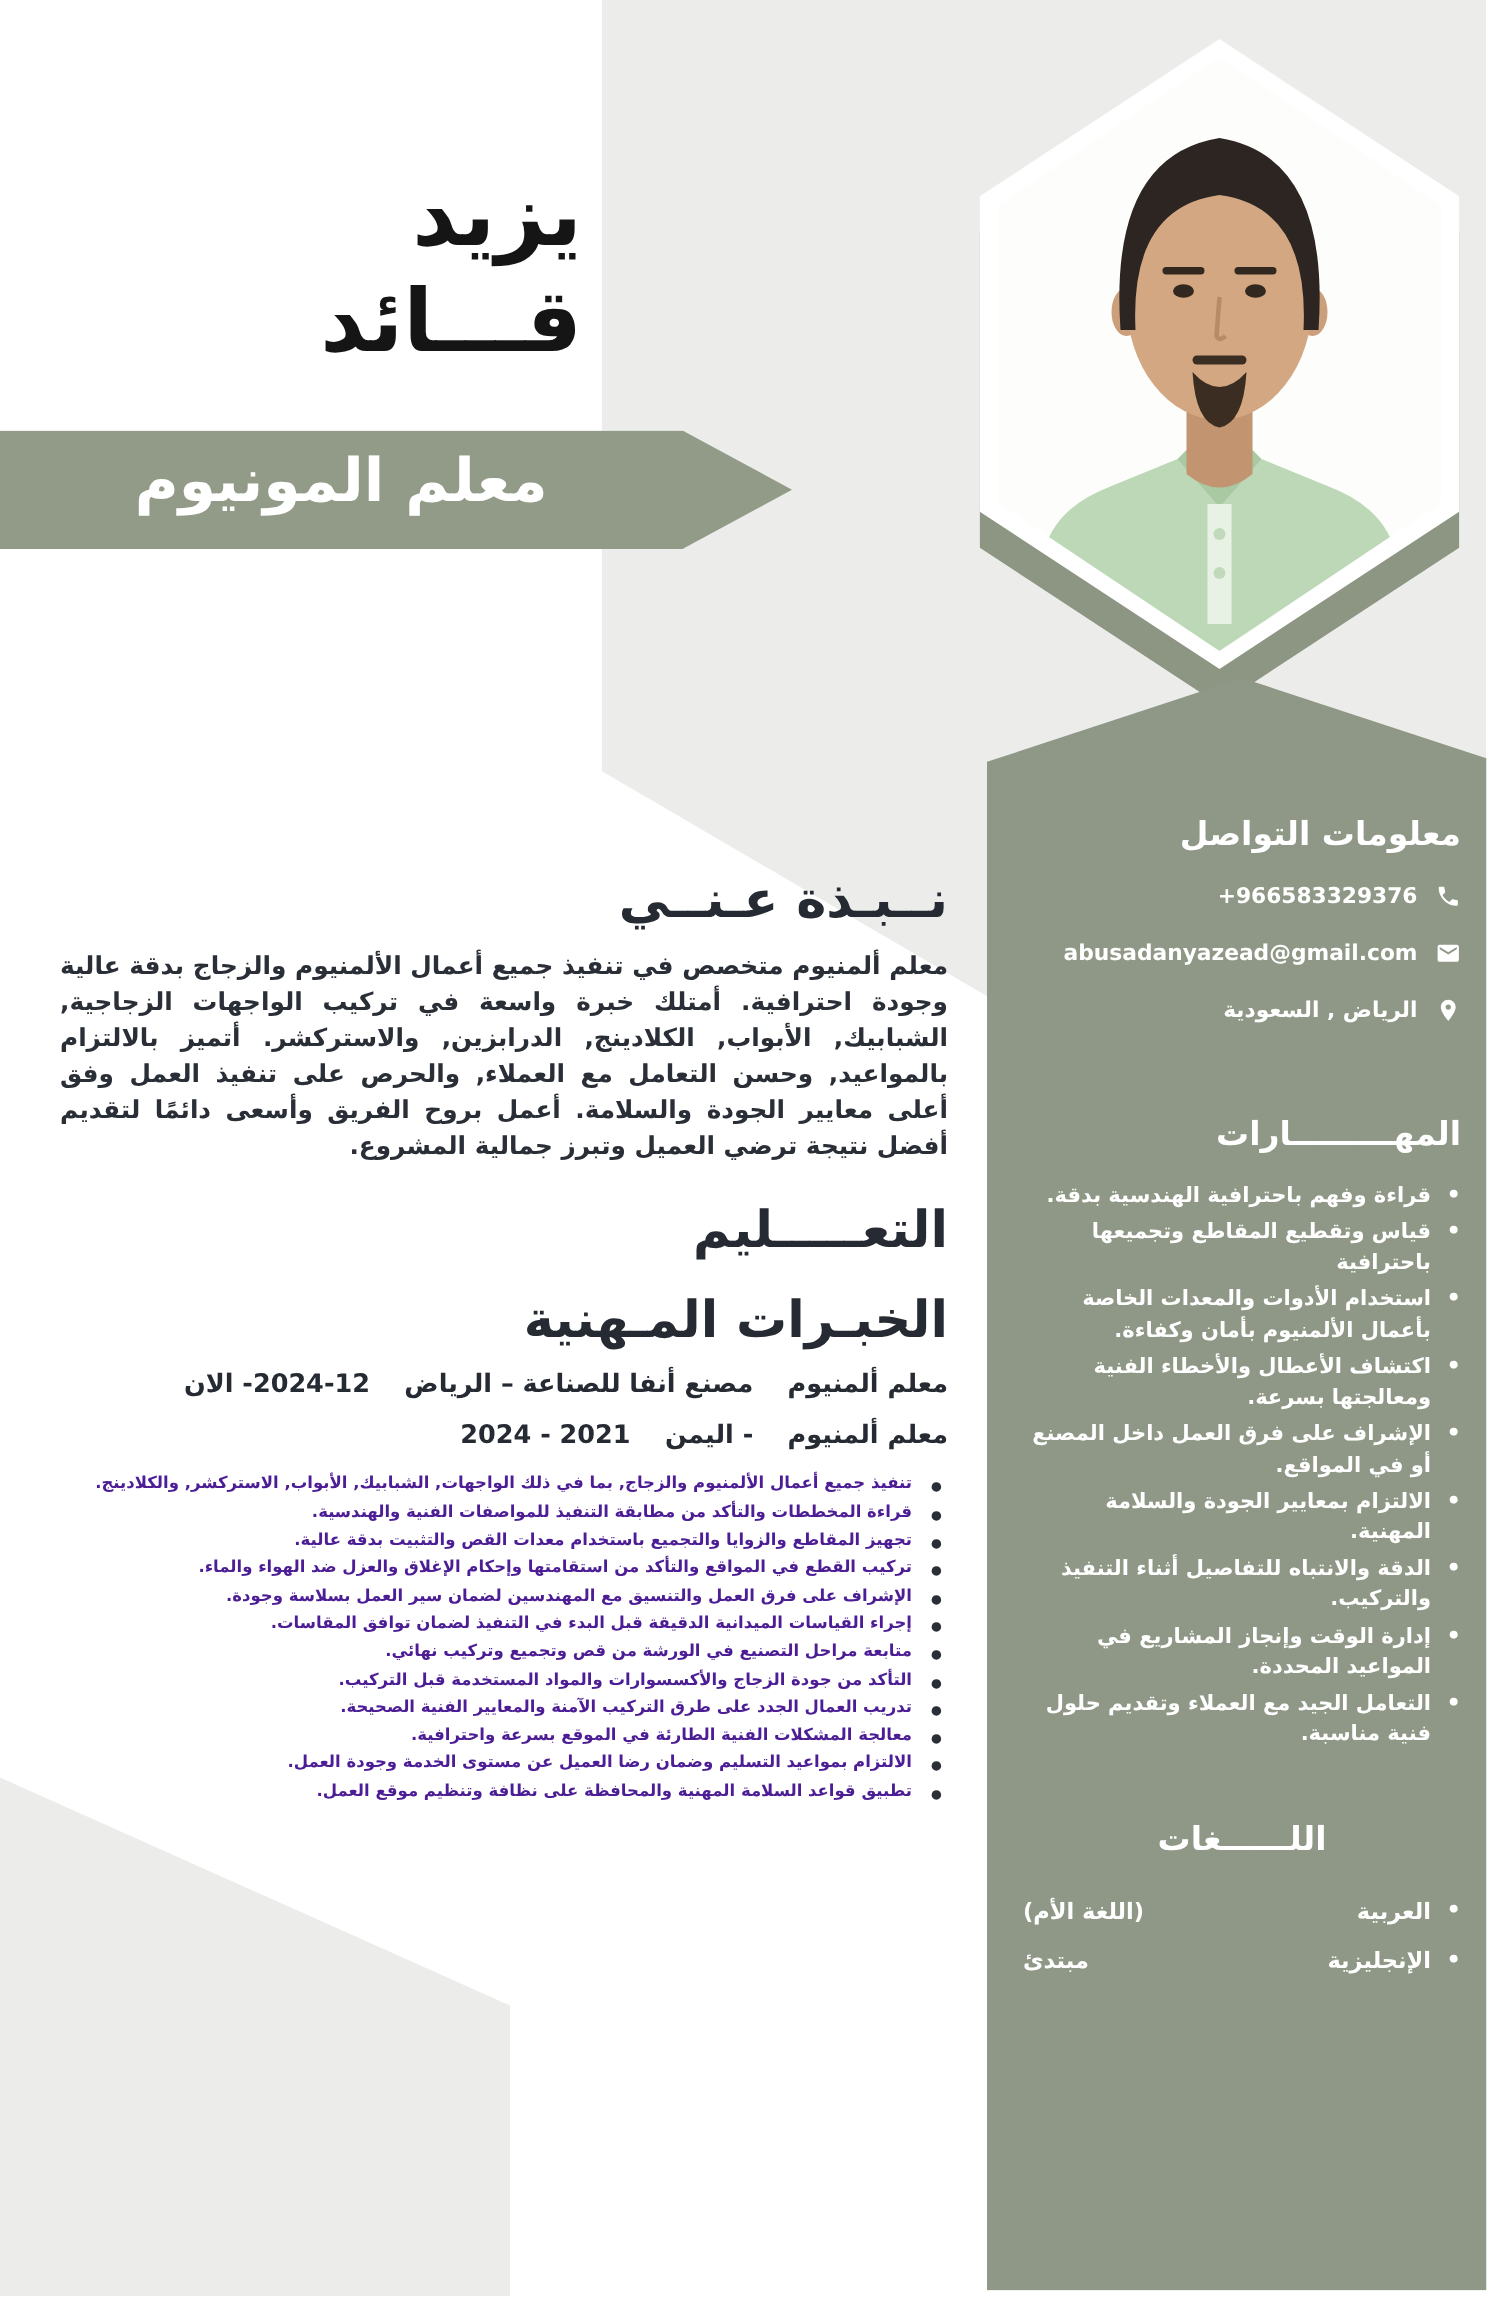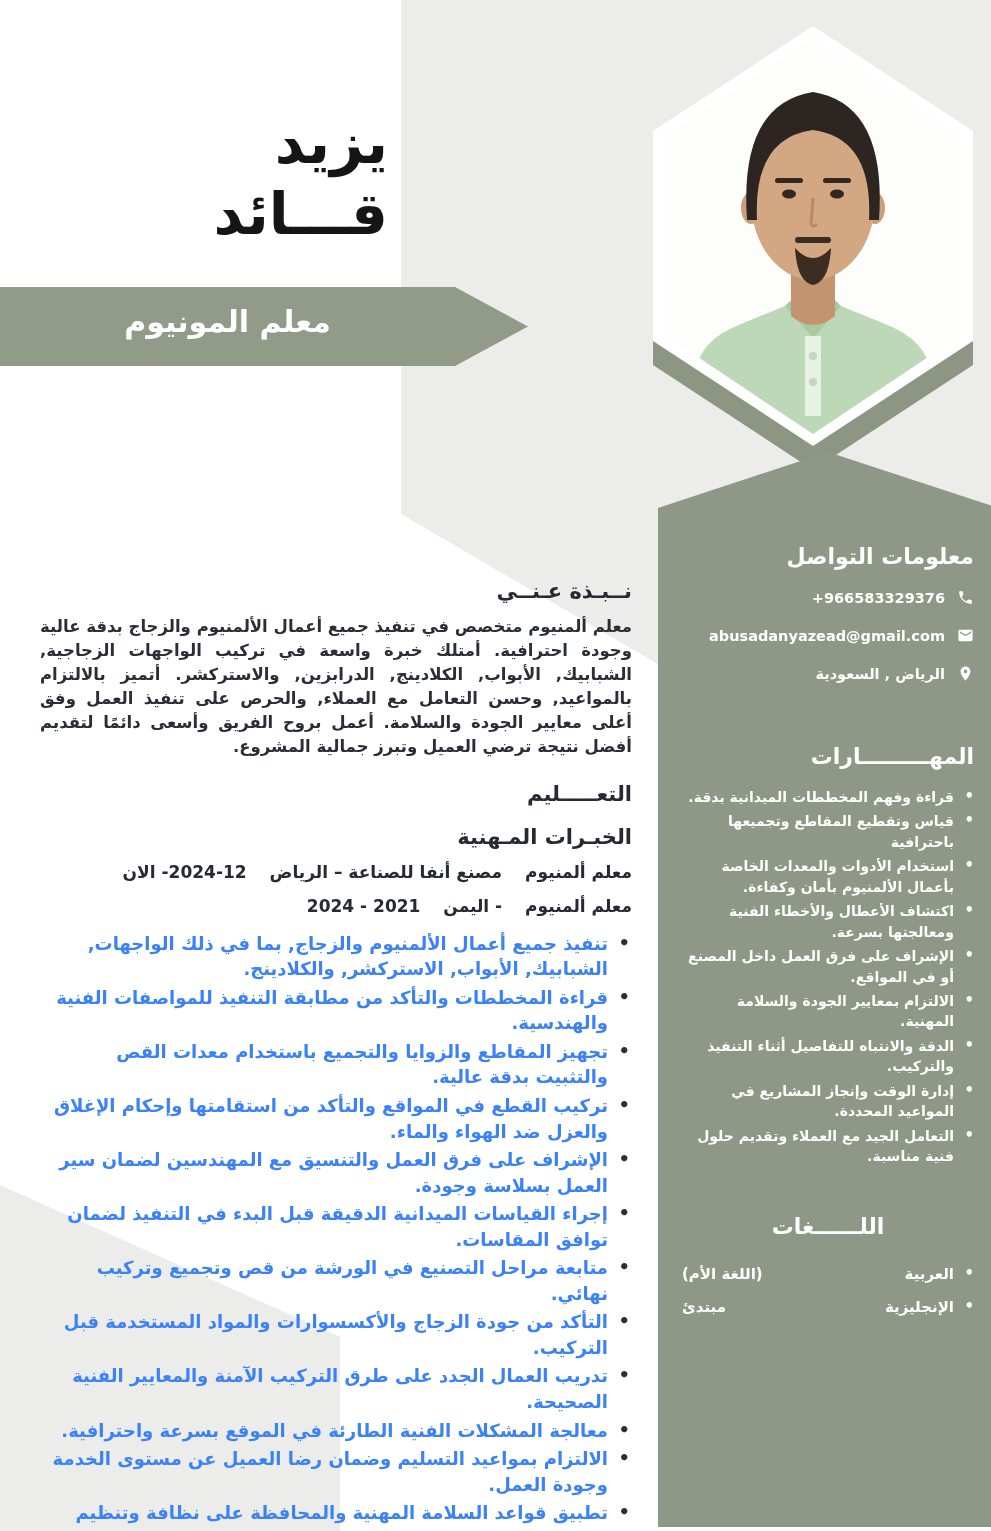--- a/index.html
+++ b/index.html
@@ -35,41 +35,41 @@
   }
   
   .banner {
     position:absolute; left:0; top:287px; width:528px; height:79px;
     background:#929a88;
     clip-path:polygon(0 0, 455px 0, 528px 39.5px, 455px 79px, 0 79px);
   }
   .banner-label {
     position:absolute; left:0; top:0; width:455px; height:68px;
     display:flex; align-items:center; justify-content:center;
-    color:#ffffff; font-size:30px; font-weight:bold;
+    color:#ffffff; font-size:40px; font-weight:bold;
   }
   
   .main {
     position:absolute; left:40px; top:578px; width:592px;
     direction:rtl; color:#2b3038;
   }
-  .sec-title { color:#262b33; font-size:21px; font-weight:bold; line-height:1.3; }
+  .sec-title { color:#262b33; font-size:34px; font-weight:bold; line-height:1.3; }
   .about-text {
     margin-top:10px; font-size:16.5px; font-weight:600; line-height:1.45;
     text-align:justify; color:#2a2f37;
   }
   .edu-title { margin-top:22px; }
   .edu-item { margin-top:8px; padding-right:20px; font-size:16.5px; font-weight:bold; color:#262b33; }
   .exp-title { margin-top:16px;text-align:right; }
   .job-line { margin-top:9px; font-size:17px; font-weight:bold; color:#262b33; line-height:1.45; }
   .job-line .gap { margin-right:17px; }
   .bullets { margin-top:12px; list-style:none; }
   .bullets li {
     position:relative; padding-right:24px; margin-bottom:3px;
-    font-size:18px; font-weight:600; line-height:1.42; color:#3b82f6;
+    font-size:11px; font-weight:600; line-height:1.42; color:#4c1d95;
   }
   .bullets li::before {
     content:"•"; position:absolute; right:2px; top:-1px; font-size:18px; color:#2a2f37;
   }
   
   .sidebar {
     position:absolute; left:658px; top:452px; width:340px; height:1075px;
     background:#8f9886; color:#ffffff;
     clip-path:polygon(50% 0, 100% 5.2%, 100% 100%, 0 100%, 0 5.2%);
     padding:92px 24px 20px 24px; direction:rtl;
@@ -210,21 +210,21 @@
           <svg viewBox="0 0 24 24">
               <path fill-rule="evenodd" d="M12 2C8.13 2 5 5.13 5 9c0 5.25 7 13 7 13s7-7.75 7-13c0-3.87-3.13-7-7-7zm0 9.5A2.5 2.5 0 1 1 12 6.5a2.5 2.5 0 0 1 0 5z"></path>
             </svg>
         </span>
         <span class="c-text">الرياض , السعودية</span>
       </div>
     </div>
 
     <div class="side-title skills-title">المهـــــــــارات</div>
     <ul class="skills-list">
-      <li>قراءة وفهم المخططات الميدانية بدقة.</li>
+      <li>قراءة وفهم باحترافية الهندسية بدقة.</li>
       <li>قياس وتقطيع المقاطع وتجميعها باحترافية</li>
       <li>استخدام الأدوات والمعدات الخاصة بأعمال الألمنيوم بأمان وكفاءة.</li>
       <li>اكتشاف الأعطال والأخطاء الفنية ومعالجتها بسرعة.</li>
       <li>الإشراف على فرق العمل داخل المصنع أو في المواقع.</li>
       <li>الالتزام بمعايير الجودة والسلامة المهنية.</li>
       <li>الدقة والانتباه للتفاصيل أثناء التنفيذ والتركيب.</li>
       <li>إدارة الوقت وإنجاز المشاريع في المواعيد المحددة.</li>
       <li>التعامل الجيد مع العملاء وتقديم حلول فنية مناسبة.</li>
     </ul>
 

